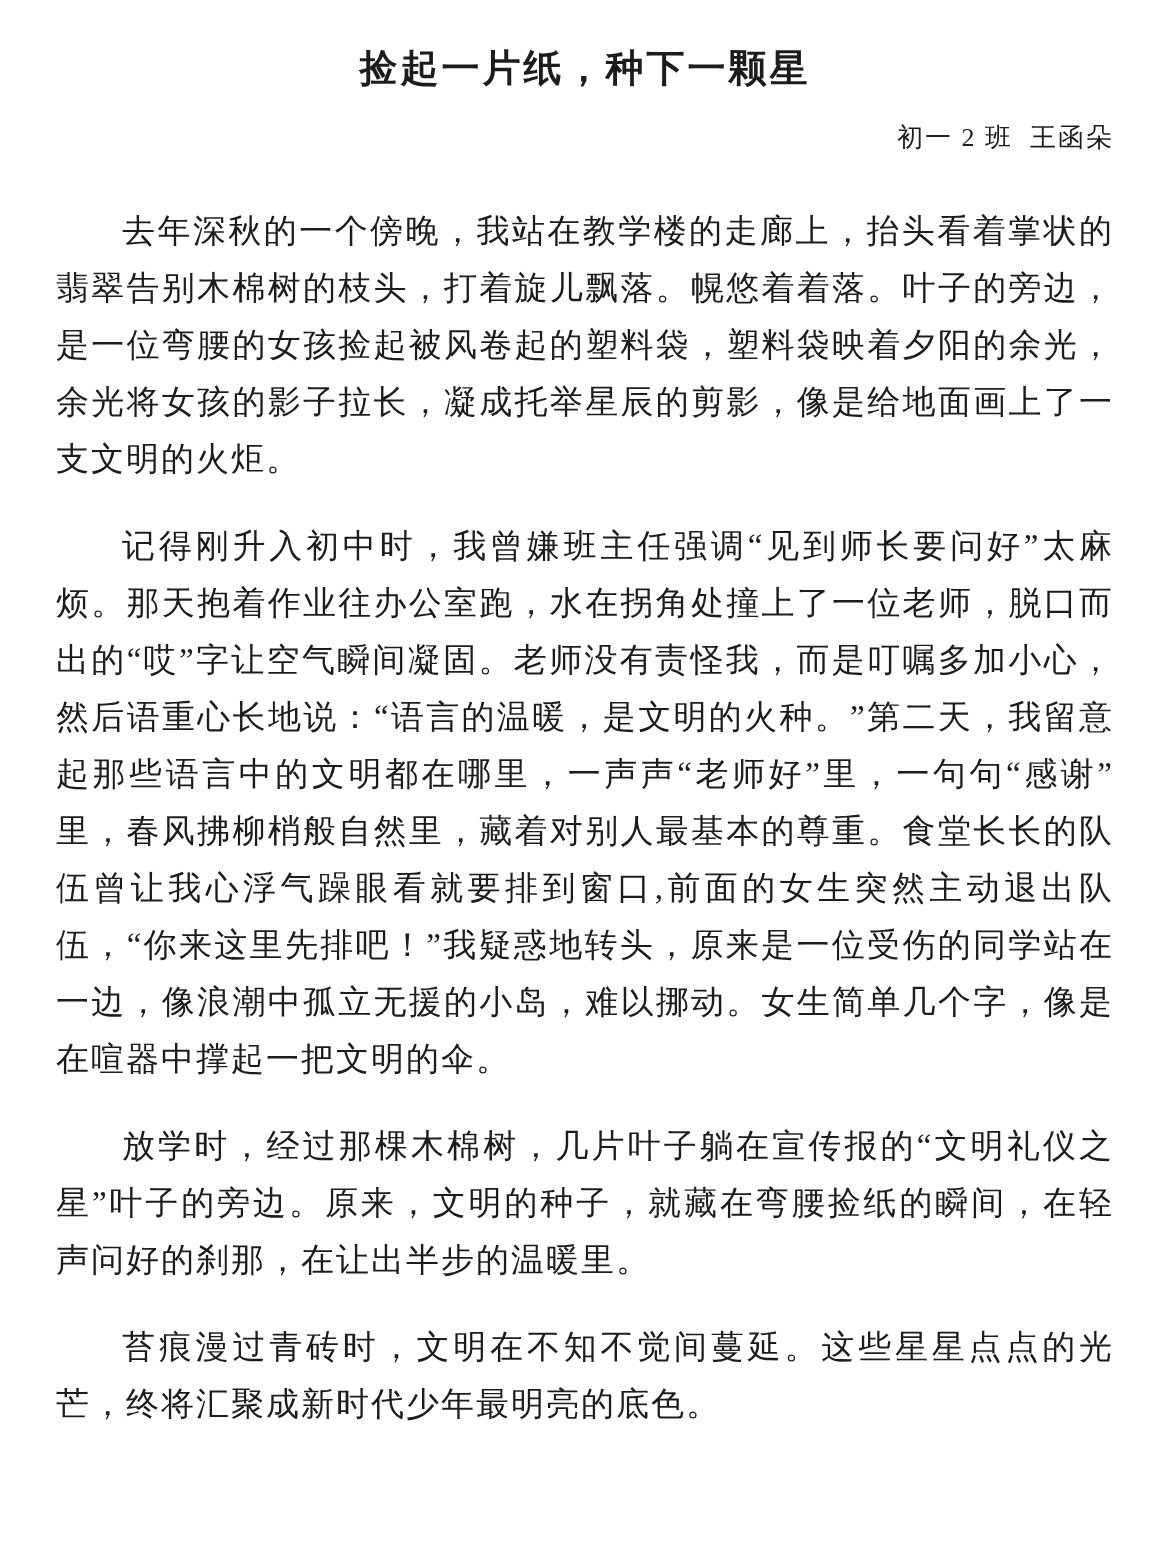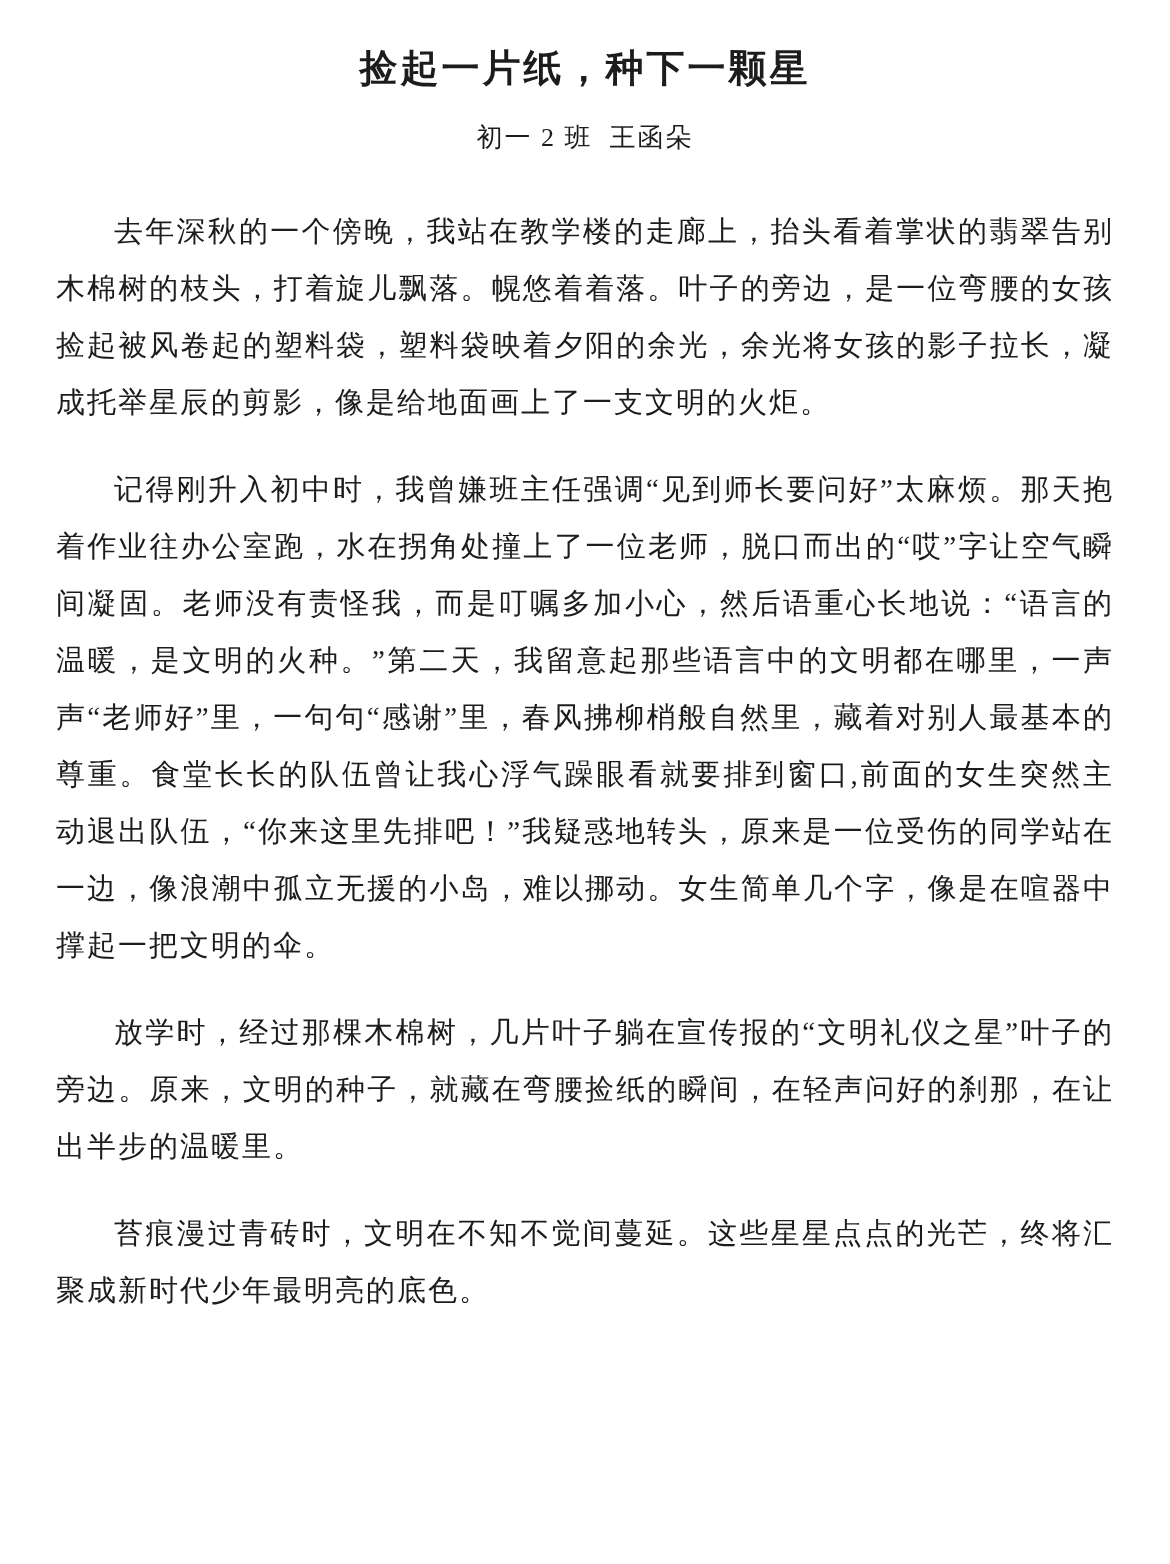--- a/index.html
+++ b/index.html
@@ -21,33 +21,33 @@
   }
   .doc-title {
     text-align: center;
     font-size: 38px;
     font-weight: 700;
     letter-spacing: 3px;
     margin: 0;
     line-height: 1.3;
   }
   .doc-byline {
-    text-align: center;
+    text-align: right;
     font-size: 26px;
     font-weight: 400;
     letter-spacing: 2px;
     margin: 28px 0 0 0;
     line-height: 1.3;
     white-space: pre;
   }
   .doc-body {
     margin-top: 48px;
   }
   .doc-body p {
-    font-size: 29px;
+    font-size: 33px;
     line-height: 57px;
     letter-spacing: 2px;
     text-align: justify;
     text-indent: 2em;
     margin: 0 0 30px 0;
   }
 </style>
 </head>
 <body>
 

